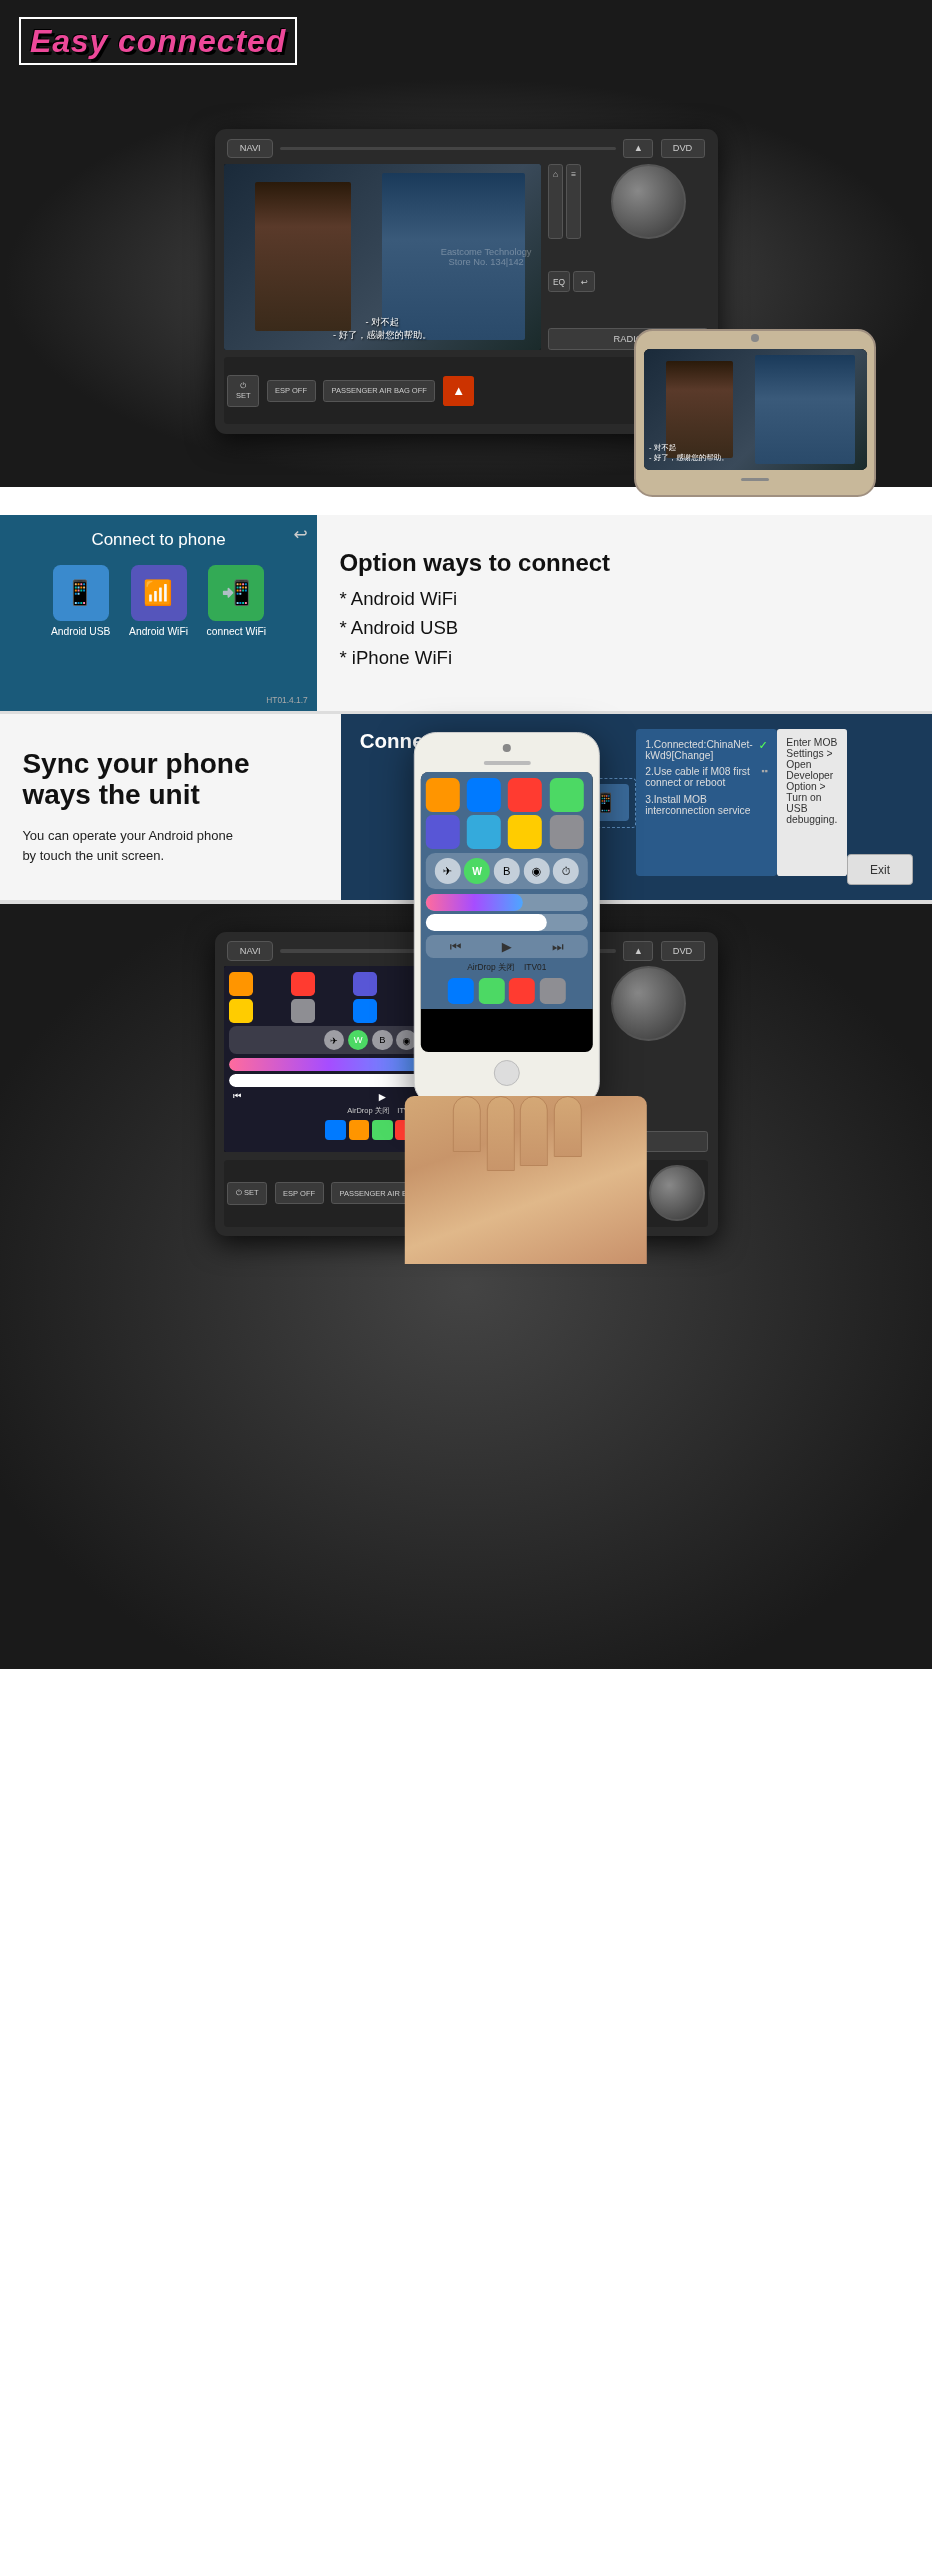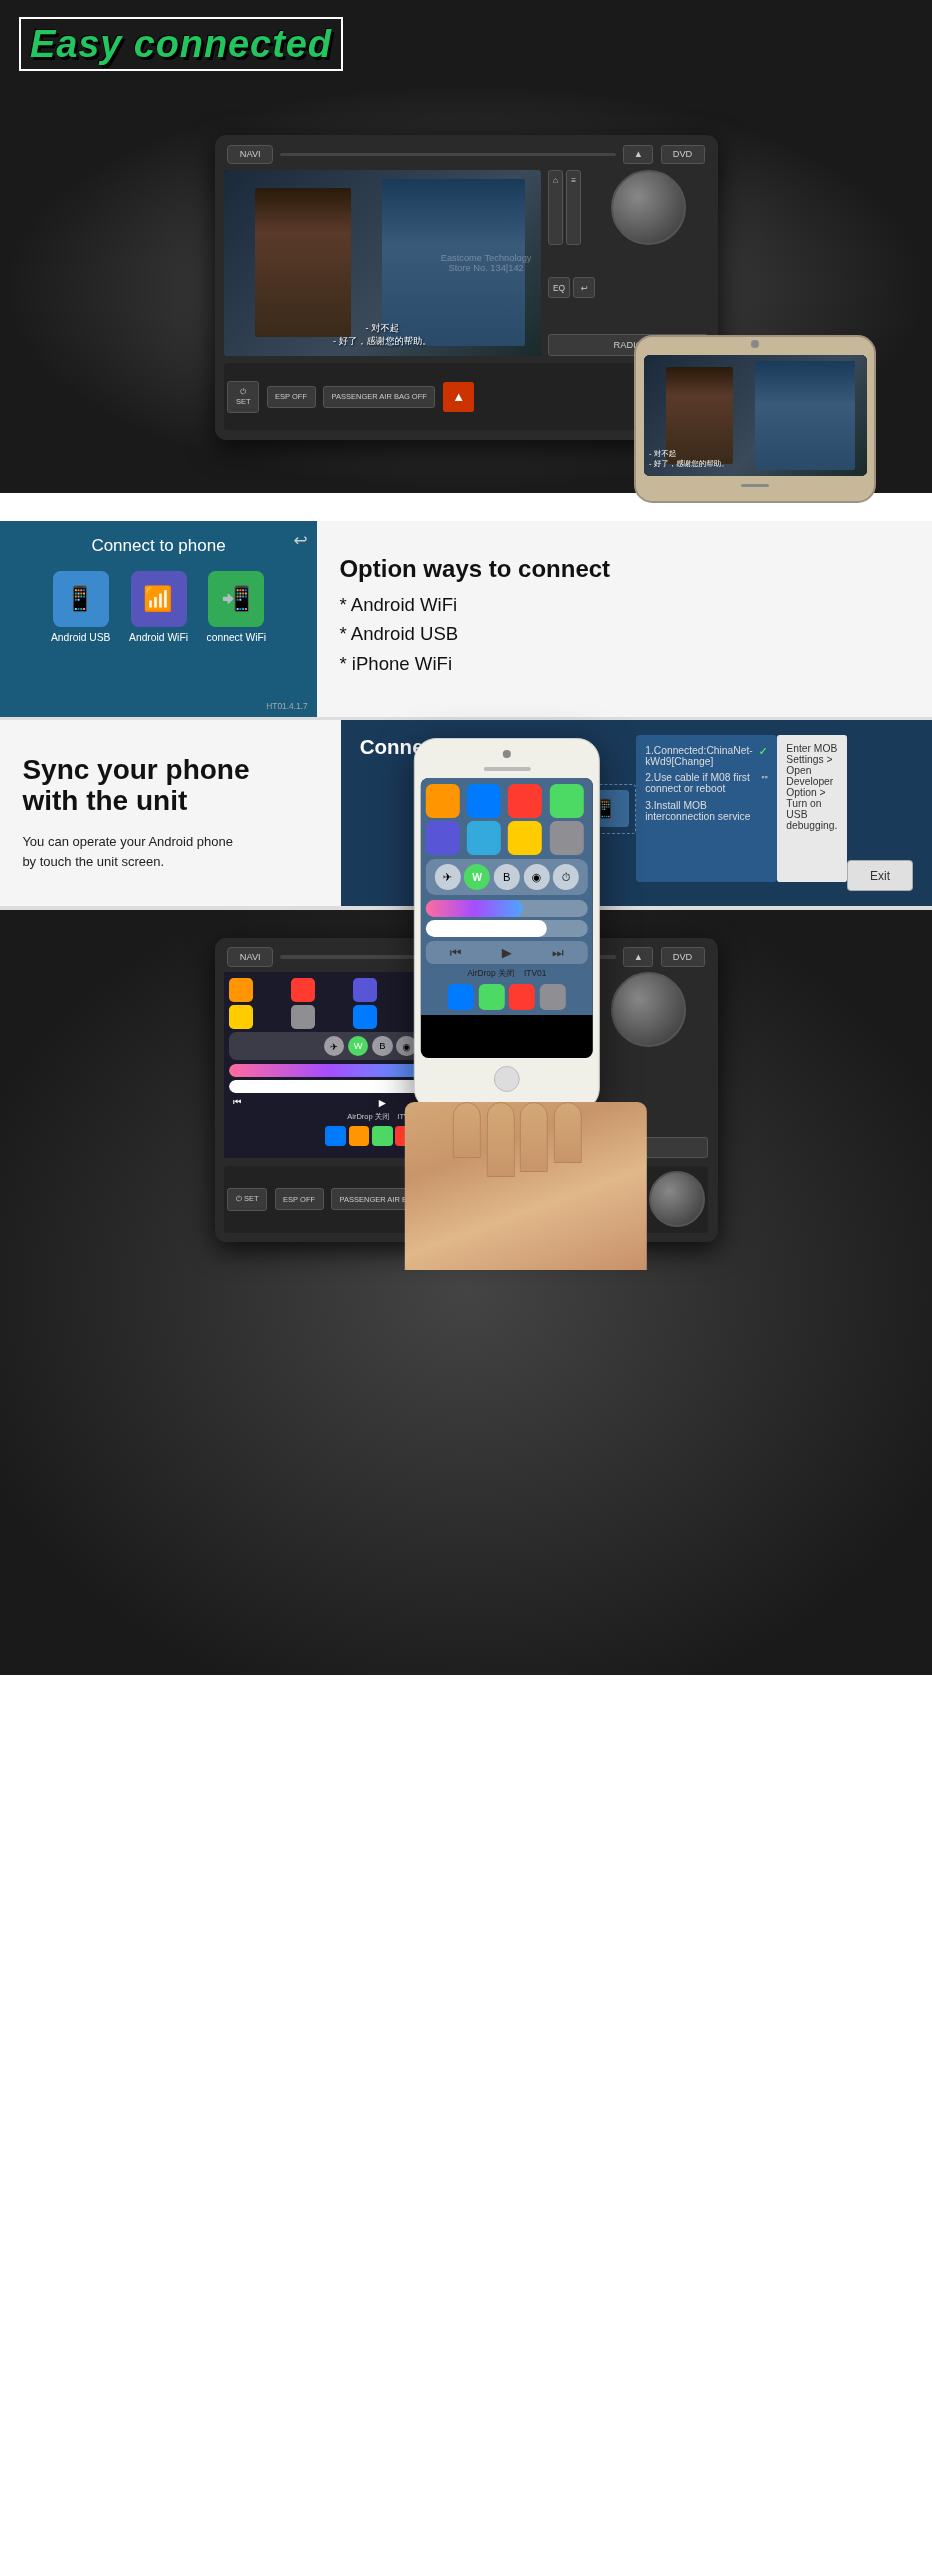--- a/index.html
+++ b/index.html
@@ -10,23 +10,23 @@
       overflow-x: hidden;
     }
 
     
     .easy-connected-section {
       background: #1a1a1a;
       padding: 17px 18.6px 0 18.6px;
       text-align: left;
     }
     .easy-connected-title {
-      font-size: 38px;
+      font-size: 32px;
       font-weight: 900;
-      color: #22c55e;
+      color: #ec4899;
       font-style: italic;
       text-shadow: 2.8px 2.8px 0 #000, -0.9px -0.9px 0 #000;
       letter-spacing: 0.9px;
       display: inline-block;
       background: #1a1a1a;
       padding: 3.7px 9.3px;
       border: 2.8px solid #fff;
       margin-bottom: 11.2px;
     }
 
@@ -725,21 +725,21 @@
   </div>
 </div>
 
 <div class="section-divider"></div>
 
 <div class="sync-section">
 
   <div class="sync-left">
     <div class="sync-title">
       <div>Sync your phone</div>
-      <div>with the unit</div>
+      <div>ways the unit</div>
     </div>
     <div class="sync-desc">
       <div>You can operate your Android phone</div>
       <div>by touch the unit screen.</div>
     </div>
   </div>
 
   <div class="sync-right">
     <div class="connecting-title">Connecting</div>
 

